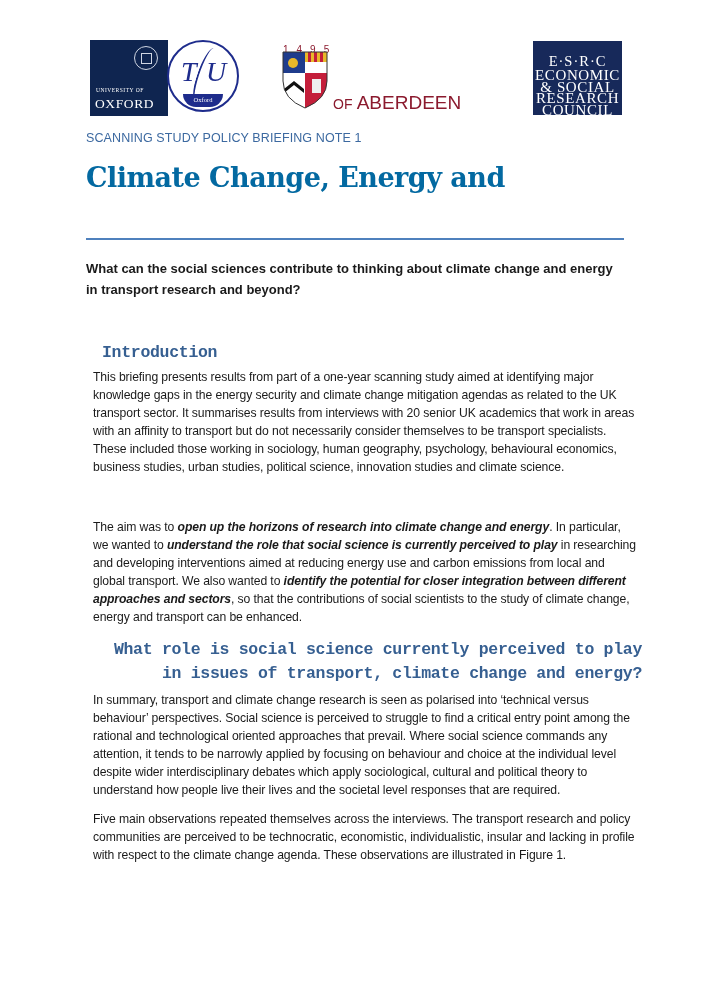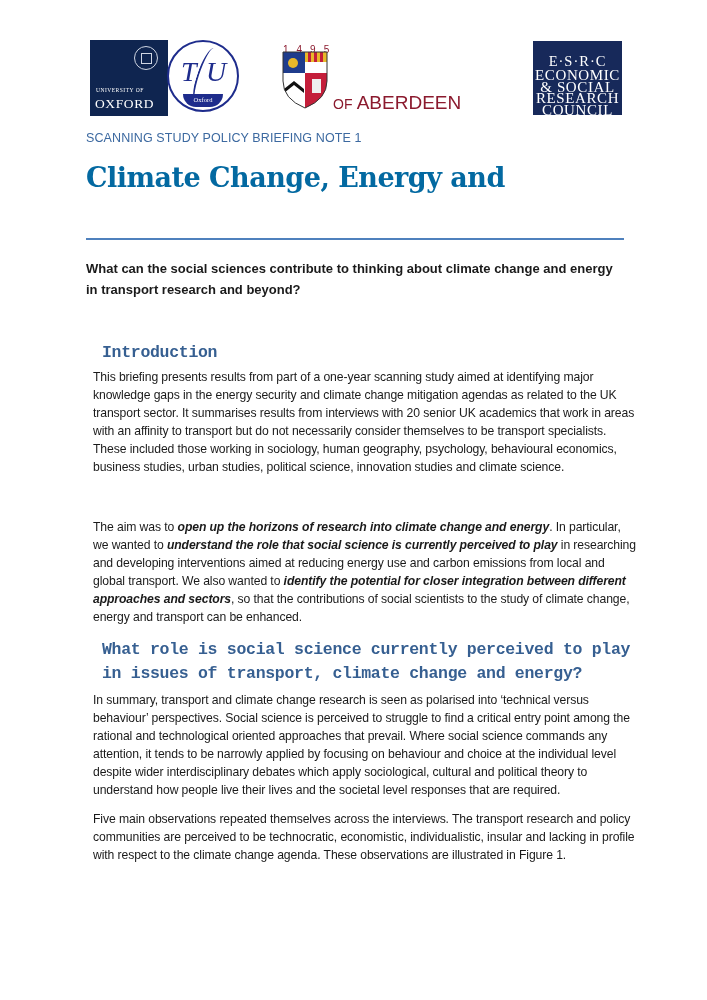--- a/index.html
+++ b/index.html
@@ -30,21 +30,21 @@
   .logo-esrc .e1 { font-size: 14.5px; letter-spacing: 1px; margin-top: 12px; line-height: 17px; }
   .logo-esrc .e2 { font-size: 15px; line-height: 11.5px; letter-spacing: 0.6px; }
 
   .content { position: absolute; left: 86px; top: 0; width: 538px; }
   .kicker { position: absolute; top: 131px; left: 0; font-size: 12.5px; color: #3c69a0; letter-spacing: 0.1px; text-align: center; }
   .title { position: absolute; top: 161px; left: 0; width: 540px; font-family: "DejaVu Serif", serif; font-weight: bold; color: #0369a1; font-size: 27px; line-height: 34px; letter-spacing: -0.5px; margin: 0; }
   .rule { position: absolute; top: 238px; left: 0; width: 538px; height: 1.5px; background: #4f81bd; }
   .lead { position: absolute; top: 259px; left: 0; width: 540px; font-size: 13px; font-weight: bold; line-height: 20.5px; margin: 0; }
   .h2 { position: absolute; left: 0; font-family: Liberation Mono, monospace; font-weight: bold; color: #365f91; font-size: 16.5px; line-height: 24px; margin: 16px; letter-spacing: -0.3px; }
   .h2.intro { top: 325px; }
-  .h2.role { top: 622px; width: 540px; }
+  .h2.role { top: 622px; width: 540px; text-align: right; }
   .p { position: absolute; left: 0; width: 545px; font-size: 12.2px; line-height: 18px; margin: 7px; color: #1a1a1a; letter-spacing: -0.1px; }
   .p1 { top: 361px; }
   .p2 { top: 511px; }
   .p3 { top: 684px; }
   .p4 { top: 803px; }
   .em { font-weight: bold; font-style: italic; }
 </style>
 </head>
 <body>
 

